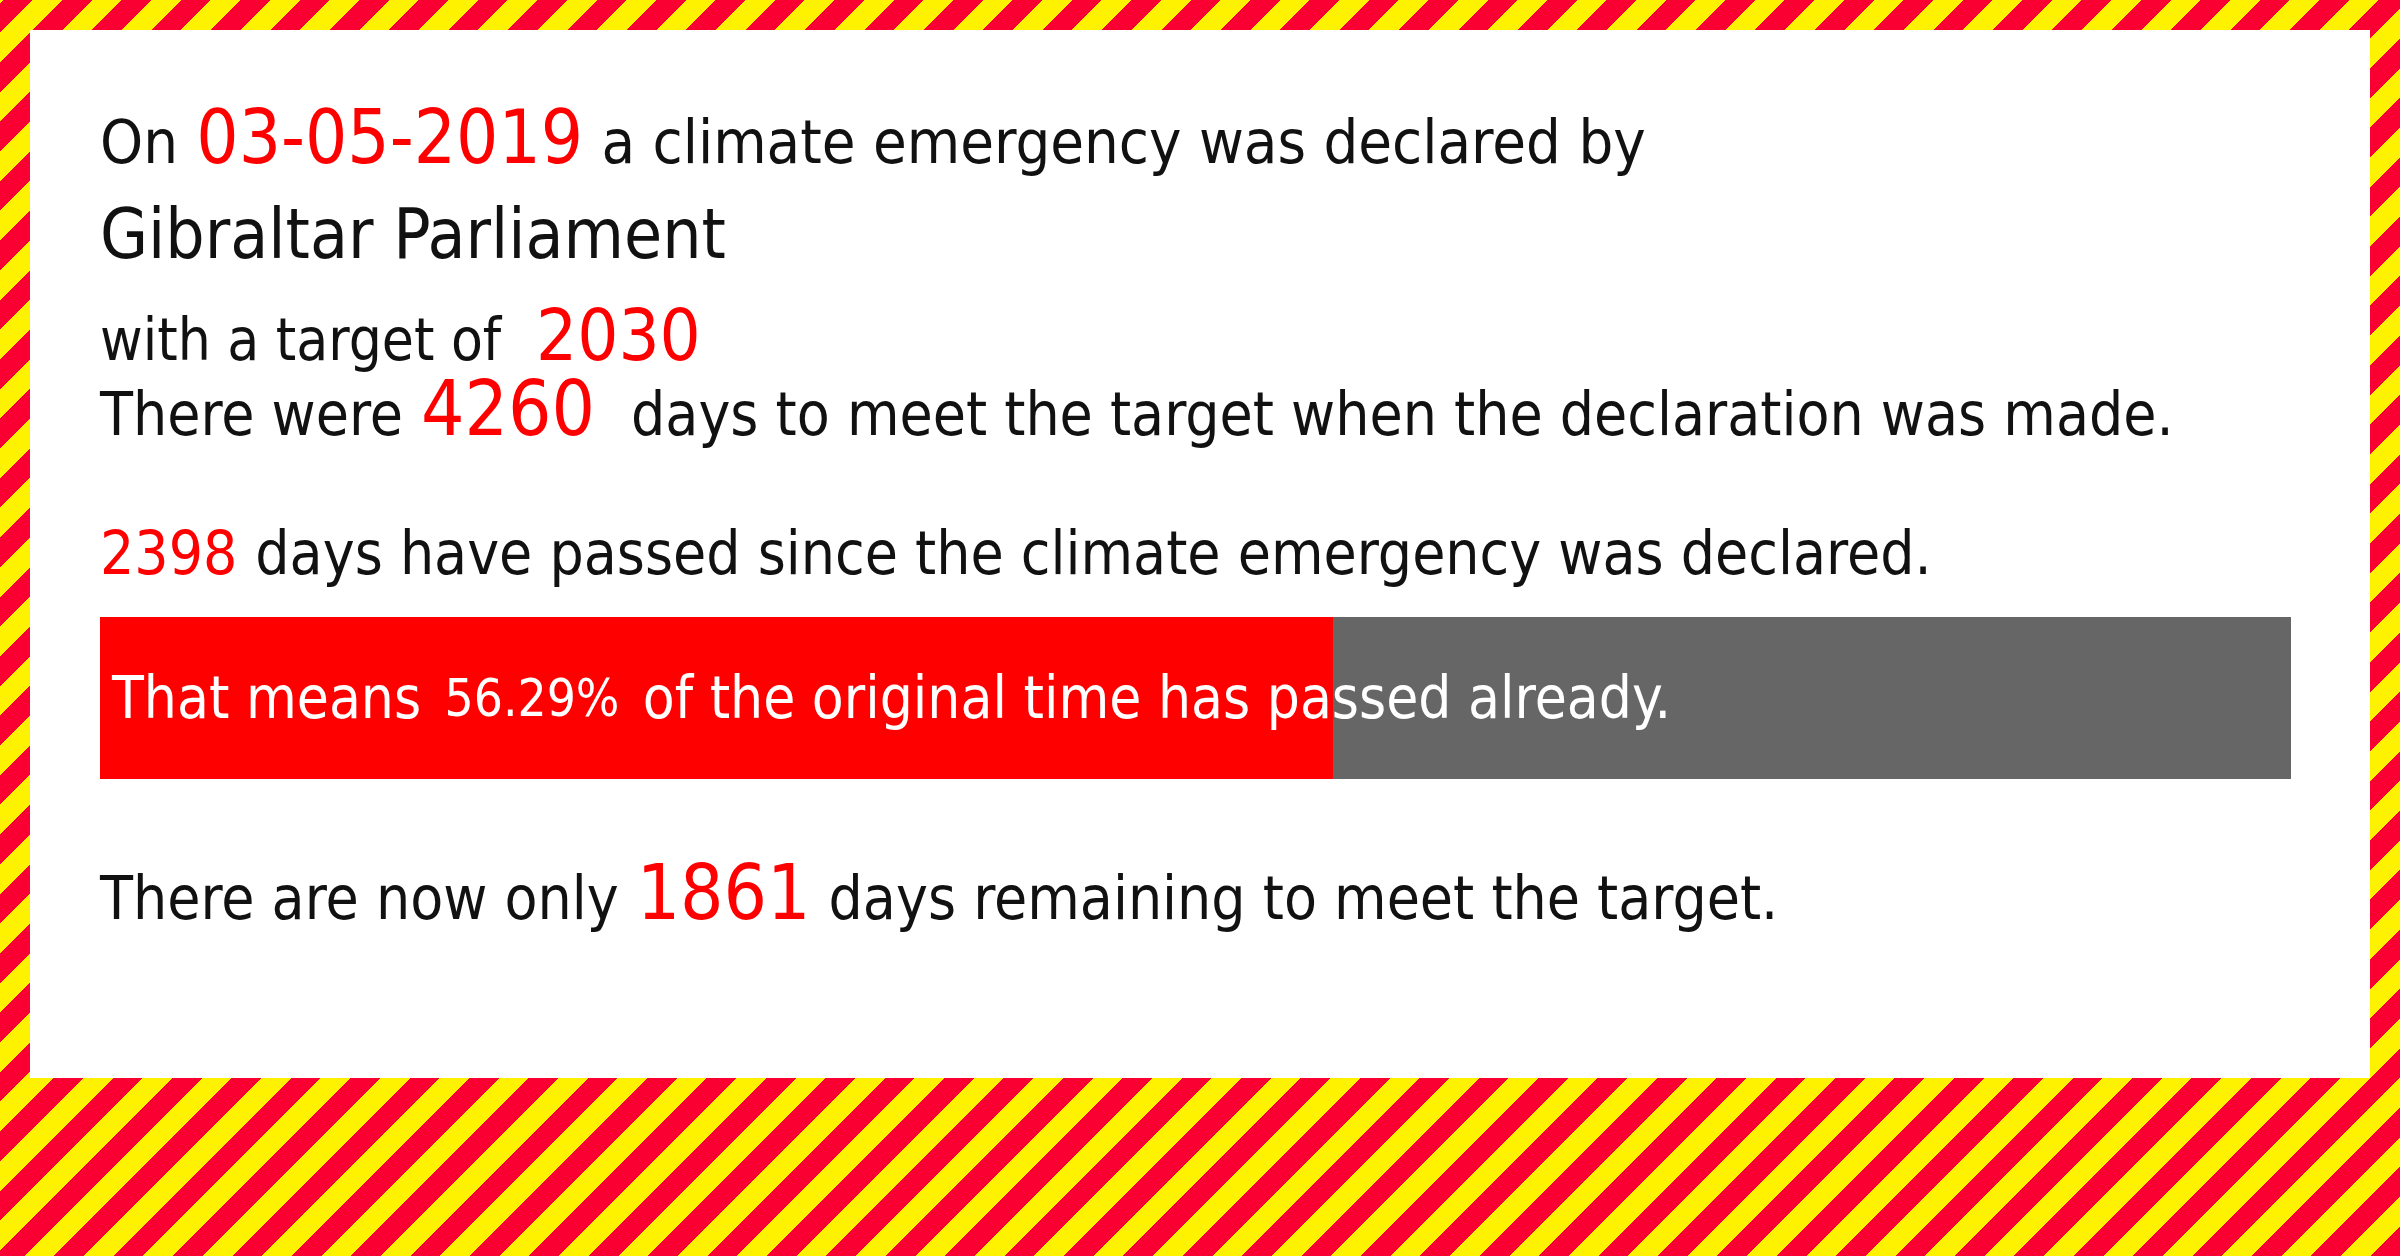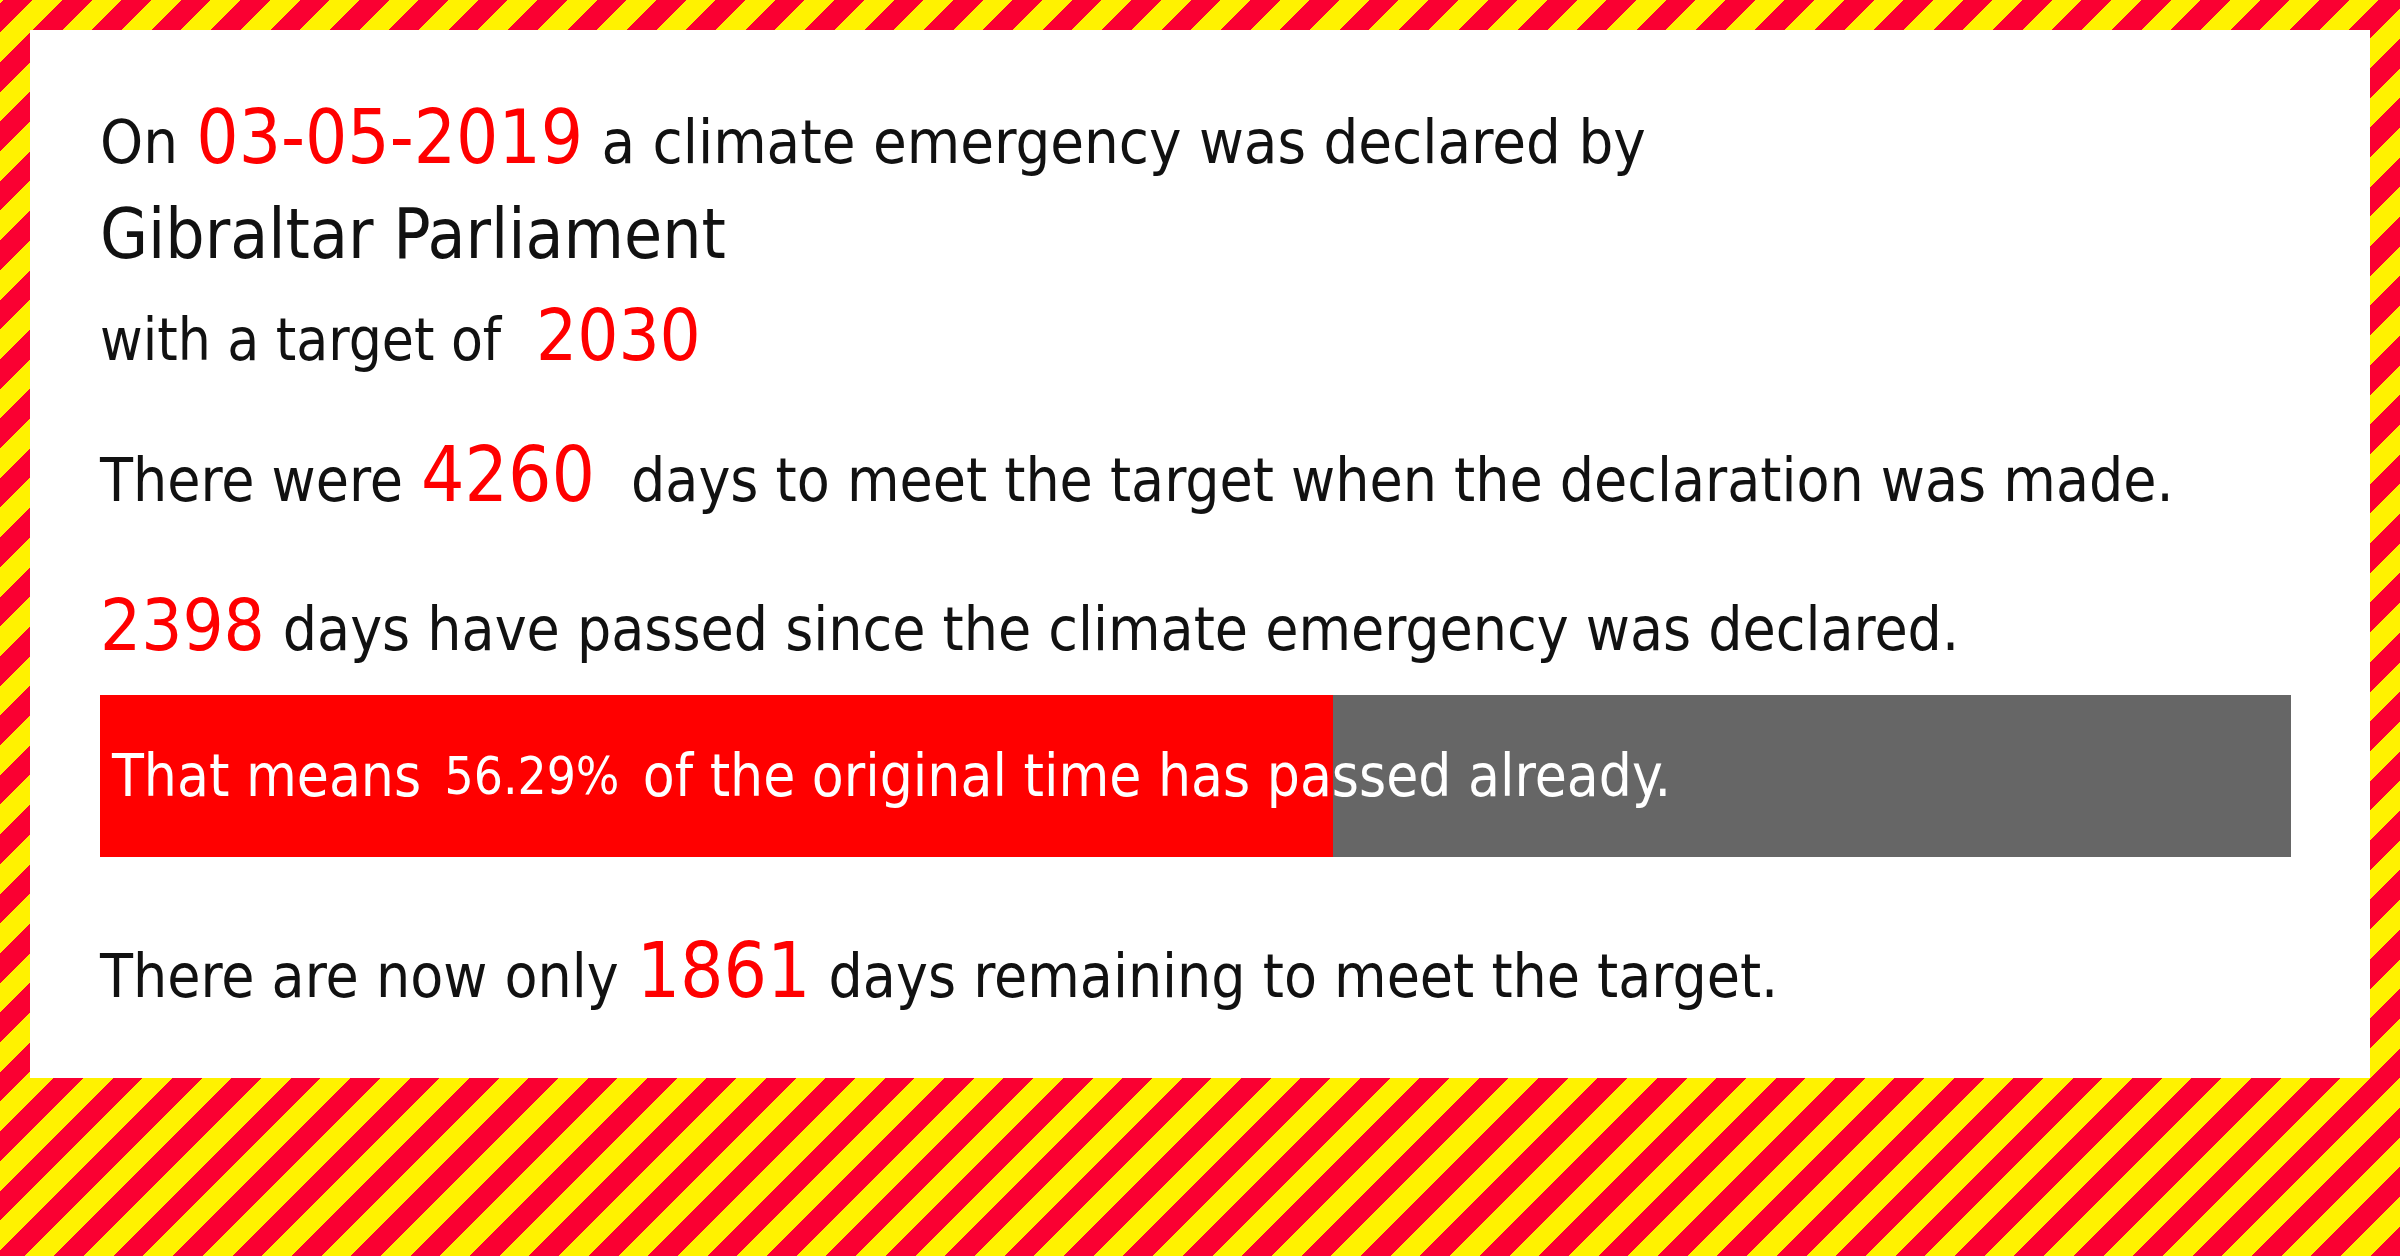--- a/index.html
+++ b/index.html
@@ -74,32 +74,31 @@
   .row-target {
     font-size: 58px;
     margin-top: 30px;
   }
   .row-target .hl {
     font-size: 72px;
   }
 
   .row-were {
     font-size: 60px;
-    margin-top: 66px;
   }
   .row-were .hl {
     font-size: 76px;
   }
 
   .row-passed {
     font-size: 60px;
     margin-top: 76px;
   }
   .row-passed .hl {
-    font-size: 72px;
+    font-size: 60px;
   }
 
   .row-remaining {
     font-size: 60px;
     margin-top: 76px;
   }
   .row-remaining .hl {
     font-size: 76px;
   }
 

